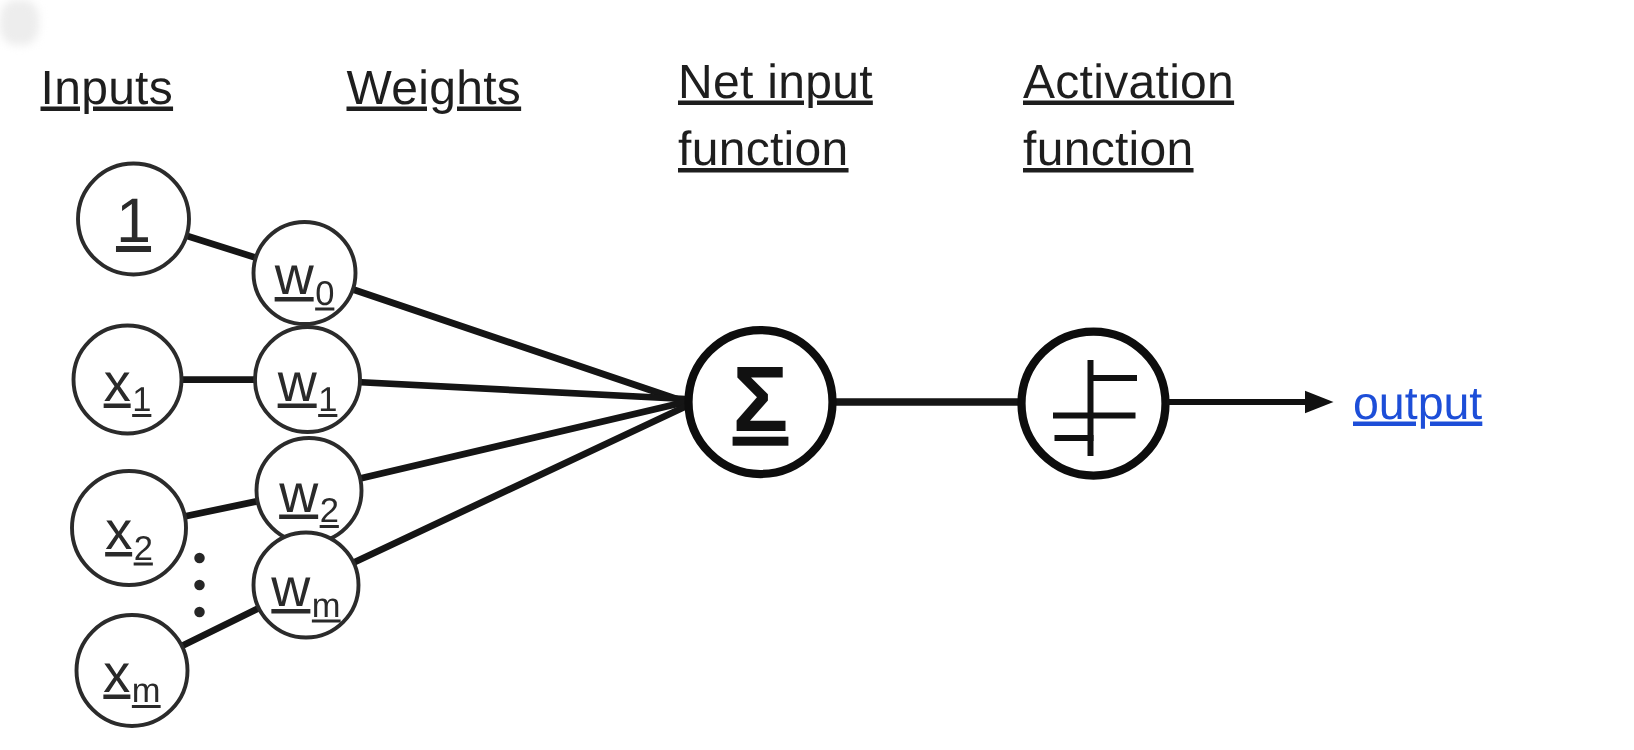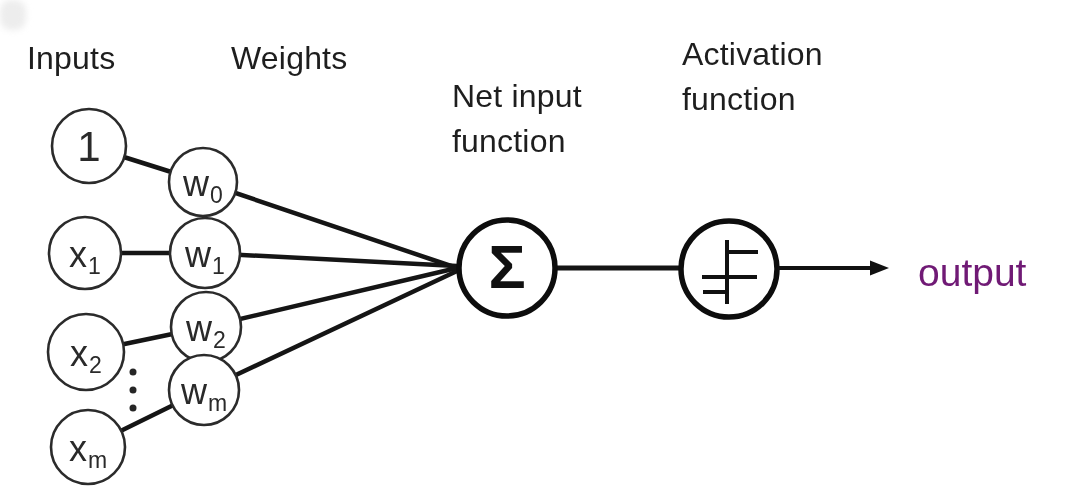--- a/index.html
+++ b/index.html
@@ -2,36 +2,36 @@
 <html><head>
 <meta charset="utf-8">
 <style>
   html,body { margin:0; padding:0; background:#ffffff; }
   #stage {
     position:relative; width:1089px; height:500px;
     background:#ffffff; overflow:hidden;
     font-family:"Liberation Sans", sans-serif;
   }
   #stage svg { position:absolute; left:0; top:0; }
-  .lbl { position:absolute; color:#1c1c1c; font-family:"Liberation Sans", sans-serif; }
+  .lbl { position:absolute; color:#1c1c1c; font-family:"Liberation Sans", sans-serif;text-decoration:underline; }
   .header { font-size:32px; line-height:1.4; letter-spacing:0.2px; color:#1e1e1e; }
   .two-line { white-space:normal; }
   .node-label {
     transform:translate(-50%,-50%);
     font-size:36px; color:#2a2a2a; white-space:nowrap;
     display:flex; align-items:baseline; line-height:1;
   }
   .node-label .base { display:inline-block; }
   .node-label .sub  { font-size:23px; position:relative; top:7px; margin-left:1px; }
   .bias-label { font-size:42px; }
   .sum-symbol {
     transform:translate(-50%,-53%);
     font-size:62px; font-weight:600; color:#111; line-height:1;
   }
-  .output-label { font-size:39px; line-height:1; color:#701a75;margin-left:16px; }
+  .output-label { font-size:31px; line-height:1; color:#1d4ed8; }
   .vdots {
     transform:translate(-50%,-50%);
     display:flex; flex-direction:column; align-items:center; gap:11px;
   }
   .vdots i { display:block; width:7px; height:7px; border-radius:50%; background:#262626; }
   .artifact {
     position:absolute; left:0; top:0; width:26px; height:30px;
     background:#ededed; filter:blur(3px); border-radius:40%;
   }
 </style>
@@ -79,21 +79,21 @@
     </g>
 
     <g>
       <line x1="778" y1="268" x2="872" y2="268" stroke="#111111" stroke-width="4"></line>
       <polygon points="870,260.5 889,268 870,275.5" fill="#111111"></polygon>
     </g>
   </svg>
 
   <div class="lbl header" style="left:27px; top:36px;">Inputs</div>
   <div class="lbl header" style="left:187px; top:36px;margin-left:44px;">Weights</div>
-  <div class="lbl header two-line" style="left:452px; top:32px; width:165px;margin-top:42px;">Net input function</div>
+  <div class="lbl header two-line" style="left:452px; top:32px; width:165px;">Net input function</div>
   <div class="lbl header two-line" style="left:682px; top:32px; width:172px;">Activation function</div>
 
   <div class="lbl node-label bias-label" style="left:89px; top:147px;">
     <span class="base">1</span>
   </div>
   <div class="lbl node-label" style="left:85px; top:255px;">
     <span class="base">x</span>
     <span class="sub">1</span>
   </div>
   <div class="lbl node-label" style="left:86px; top:354px;">

